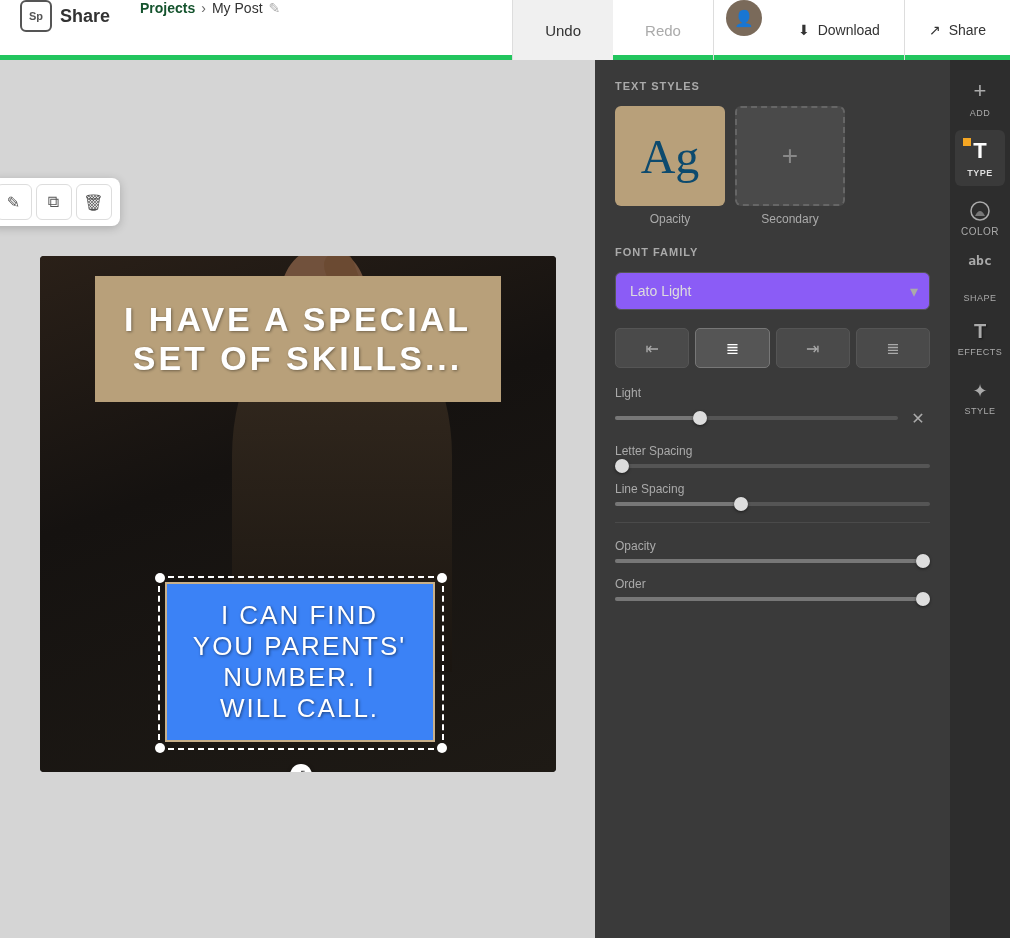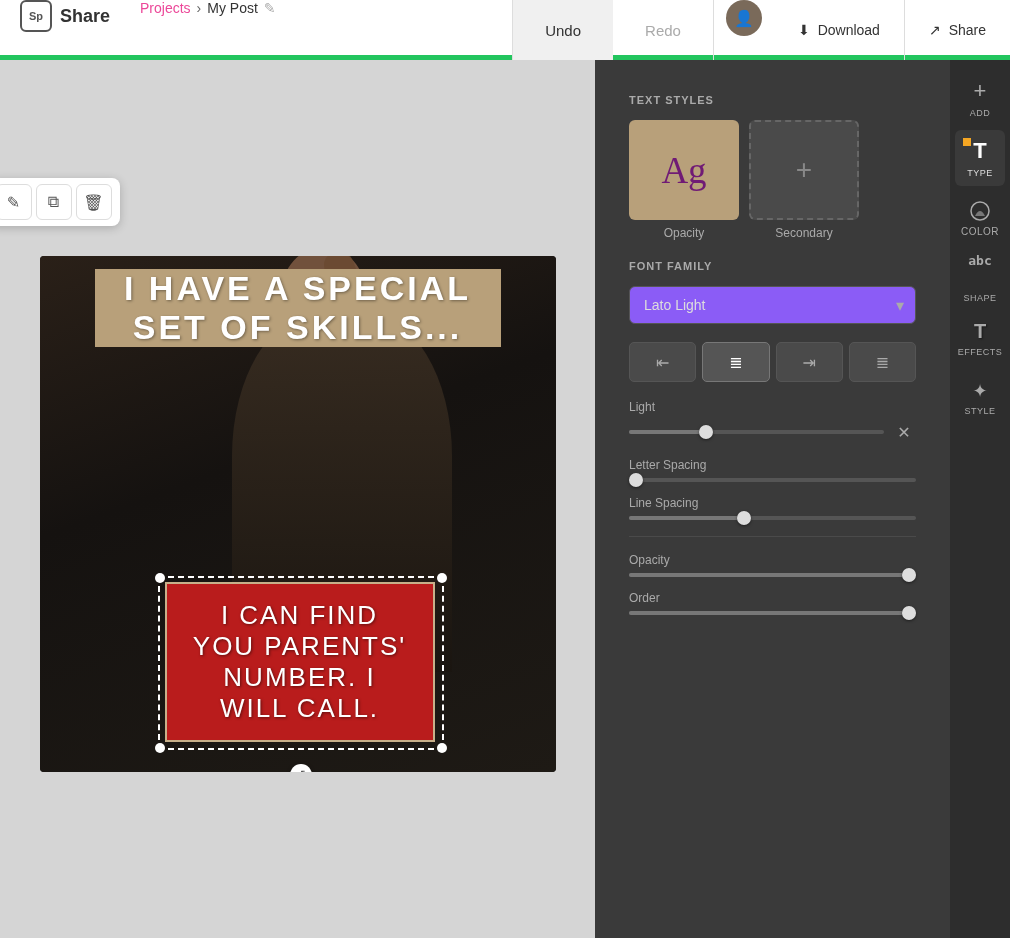--- a/index.html
+++ b/index.html
@@ -30,49 +30,49 @@
 
     
     .float-toolbar { position: absolute; top: 120px; left: 50%; transform: translateX(-80px); background: white; border-radius: 8px; box-shadow: 0 2px 10px rgba(0,0,0,0.2); display: flex; align-items: center; padding: 6px 8px; gap: 4px; z-index: 10; }
     .float-btn { width: 36px; height: 36px; background: none; border: 1px solid #ddd; border-radius: 6px; cursor: pointer; display: flex; align-items: center; justify-content: center; color: #555; font-size: 16px; }
 
     
     .meme-container { position: relative; width: 516px; height: 516px; }
     .meme-bg { width: 100%; height: 100%; background: #1a1a1a; border-radius: 4px; position: relative; overflow: hidden; }
     .meme-top-text { position: absolute; top: 10px; left: 60px; width: 400px; background: #b8a07a; padding: 16px 20px; text-align: center; }
     .meme-top-text p { font-family: 'Impact', sans-serif; font-size: 38px; font-weight: 400; color: #fff; text-shadow: 1px 1px 3px rgba(0,0,0,0.5); line-height: 1.1; letter-spacing: 2px; }
-    .meme-bottom-box { position: absolute; bottom: 30px; left: 125px; width: 270px; height: 160px; background: #b91c1c; border: 2px solid #c8b08a; display: flex; align-items: center; justify-content: center; }
+    .meme-bottom-box { position: absolute; bottom: 30px; left: 125px; width: 270px; height: 160px; background: #3b82f6; border: 2px solid #c8b08a; display: flex; align-items: center; justify-content: center; }
     .meme-bottom-text { font-family: 'Impact', sans-serif; font-size: 26px; font-weight: 400; color: #fff; text-shadow: 1px 1px 3px rgba(0,0,0,0.5); text-align: center; line-height: 1.2; letter-spacing: 2px; padding: 8px; }
     
     .selection-box { position: absolute; bottom: 22px; left: 118px; width: 286px; height: 174px; border: 2px dashed #fff; pointer-events: none; z-index: 5; }
     .handle { position: absolute; width: 10px; height: 10px; background: white; border-radius: 50%; }
     .handle.tl { top: -5px; left: -5px; }
     .handle.tr { top: -5px; right: -5px; }
     .handle.bl { bottom: -5px; left: -5px; }
     .handle.br { bottom: -5px; right: -5px; }
     .rotate-handle { position: absolute; bottom: -34px; left: 50%; transform: translateX(-50%); width: 22px; height: 22px; background: white; border-radius: 50%; display: flex; align-items: center; justify-content: center; font-size: 12px; color: #555; box-shadow: 0 1px 4px rgba(0,0,0,0.3); }
 
     
     .right-panel { width: 355px; background: #3a3a3a; display: flex; flex-direction: column; overflow-y: auto; }
-    .panel-content { flex: 1; padding: 34px; }
+    .panel-content { flex: 1; padding: 20px; }
 
     
     .sidebar { width: 60px; background: #2d2d2d; display: flex; flex-direction: column; align-items: center; padding: 10px 0; gap: 4px; }
     .sidebar-item { width: 50px; height: 56px; display: flex; flex-direction: column; align-items: center; justify-content: center; gap: 4px; cursor: pointer; border-radius: 6px; color: #aaa; font-size: 10px; }
     .sidebar-item.active { background: #3a3a3a; color: #fff; }
     .sidebar-item .icon { font-size: 20px; }
     .sidebar-item .label { font-size: 10px; text-transform: uppercase; letter-spacing: 0.5px; }
 
     
     .section-title { color: #aaa; font-size: 11px; font-weight: 600; letter-spacing: 1px; text-transform: uppercase; margin-bottom: 14px; }
     .text-styles-grid { display: flex; gap: 10px; margin-bottom: 20px; }
     .style-card { width: 110px; height: 100px; border-radius: 6px; display: flex; flex-direction: column; align-items: center; justify-content: center; cursor: pointer; }
     .style-card.primary { background: #b8a07a; }
     .style-card.secondary { background: #4a4a4a; border: 2px dashed #666; }
-    .style-card .ag { font-size: 37px; font-family: Georgia, serif; color: #701a75; }
+    .style-card .ag { font-size: 48px; font-family: Georgia, serif; color: #0c4a6e; }
     .style-card .plus { font-size: 28px; color: #888; }
     .style-card-label { color: #aaa; font-size: 12px; margin-top: 6px; text-align: center; }
 
     
     .section { margin-bottom: 18px; }
     .font-select-wrapper { position: relative; }
     .font-select-wrapper::after { content: '▾'; position: absolute; right: 12px; top: 50%; transform: translateY(-50%); color: #aaa; pointer-events: none; }
     .font-select-wrapper select { width: 100%; background: #8b5cf6; border: 1px solid #555; color: #ddd; padding: 10px 14px; border-radius: 6px; font-size: 14px; appearance: none; cursor: pointer; }
 
     
@@ -95,21 +95,21 @@
 <body>
 
 <div class="topbar">
   <div class="logo">
     <div class="logo-icon">
       <span>Sp</span>
     </div>
     <span>Share</span>
   </div>
   <div class="breadcrumb">
-    <span style="cursor:pointer; color:#ec4899;">Projects</span>
+    <span style="cursor:pointer; color:#14532d;font-weight:bold;">Projects</span>
     <span>›</span>
     <span class="current">My Post</span>
     <span class="edit-icon">✎</span>
   </div>
   <div class="spacer"></div>
   <div class="undo-redo">
     <button class="undo-btn">Undo</button>
     <button class="redo-btn">Redo</button>
   </div>
   <div class="user-avatar">
@@ -145,21 +145,21 @@
 
     <div class="meme-container" style="margin-top:30px;">
       <div class="meme-bg">
 
         <div style="position:absolute;top:0;left:0;width:100%;height:100%;background:linear-gradient(160deg,#2a2018 0%,#151210 40%,#1e1a15 100%);"></div>
 
         <div style="position:absolute;bottom:100px;left:50%;transform:translateX(-30%);width:220px;height:360px;background:linear-gradient(180deg,#3a2e22 0%,#1a1510 100%);border-radius:40% 40% 0 0;opacity:0.9;"></div>
         <div style="position:absolute;bottom:430px;left:50%;transform:translateX(-20%);width:85px;height:95px;background:#7a5840;border-radius:50%;opacity:0.9;"></div>
         <div style="position:absolute;bottom:470px;left:56%;width:30px;height:50px;background:#6a4830;border-radius:30%;opacity:0.8;transform:rotate(-20deg);"></div>
 
-        <div class="meme-top-text" style="top:13px;left:55px;width:406px;background:#b8a07a;padding:0 16px;">
+        <div class="meme-top-text" style="top:20px;left:55px;width:406px;background:#b8a07a;padding:24px 16px;">
           <p style="font-family:'Impact',sans-serif;font-size:34px;color:#fff;text-shadow:1px 1px 3px rgba(0,0,0,0.4);line-height:1.15;letter-spacing:3px;font-weight:900;text-align:center;">I HAVE A SPECIAL<br>SET OF SKILLS...</p>
         </div>
 
         <div class="meme-bottom-box">
           <p class="meme-bottom-text">I CAN FIND<br>YOU PARENTS'<br>NUMBER. I<br>WILL CALL.</p>
         </div>
 
         <div class="selection-box">
           <div class="handle tl"></div>
           <div class="handle tr"></div>
@@ -289,21 +289,21 @@
     </div>
 
     <div class="sidebar">
       <div class="sidebar-item">
         <span class="icon" style="font-size:22px;font-weight:300;color:#aaa;">+</span>
         <span class="label" style="font-size:9px;color:#aaa;">ADD</span>
       </div>
       <div class="sidebar-item active" style="position:relative;">
         <span style="position:absolute;top:8px;left:8px;width:8px;height:8px;background:#f5a623;border-radius:50;"></span>
         <span class="icon" style="font-size:22px;font-weight:700;color:#fff;">T</span>
-        <span class="label" style="font-size:9px;color:#ddd;">TYPE</span>
+        <span class="label" style="font-size:9px;color:#ddd;font-weight:bold;">TYPE</span>
       </div>
       <div class="sidebar-item">
         <span style="width:22px;height:22px;display:flex;align-items:center;justify-content:center;">
           <svg width="20" height="20" viewBox="0 0 20 20">
               <circle cx="10" cy="10" r="9" fill="none" stroke="#aaa" stroke-width="1.5"></circle>
               <path d="M5 15 Q10 5 15 15" fill="#aaa" opacity="0.6"></path>
             </svg>
         </span>
         <span class="label" style="font-size:10px;color:#aaa;">COLOR</span>
       </div>

